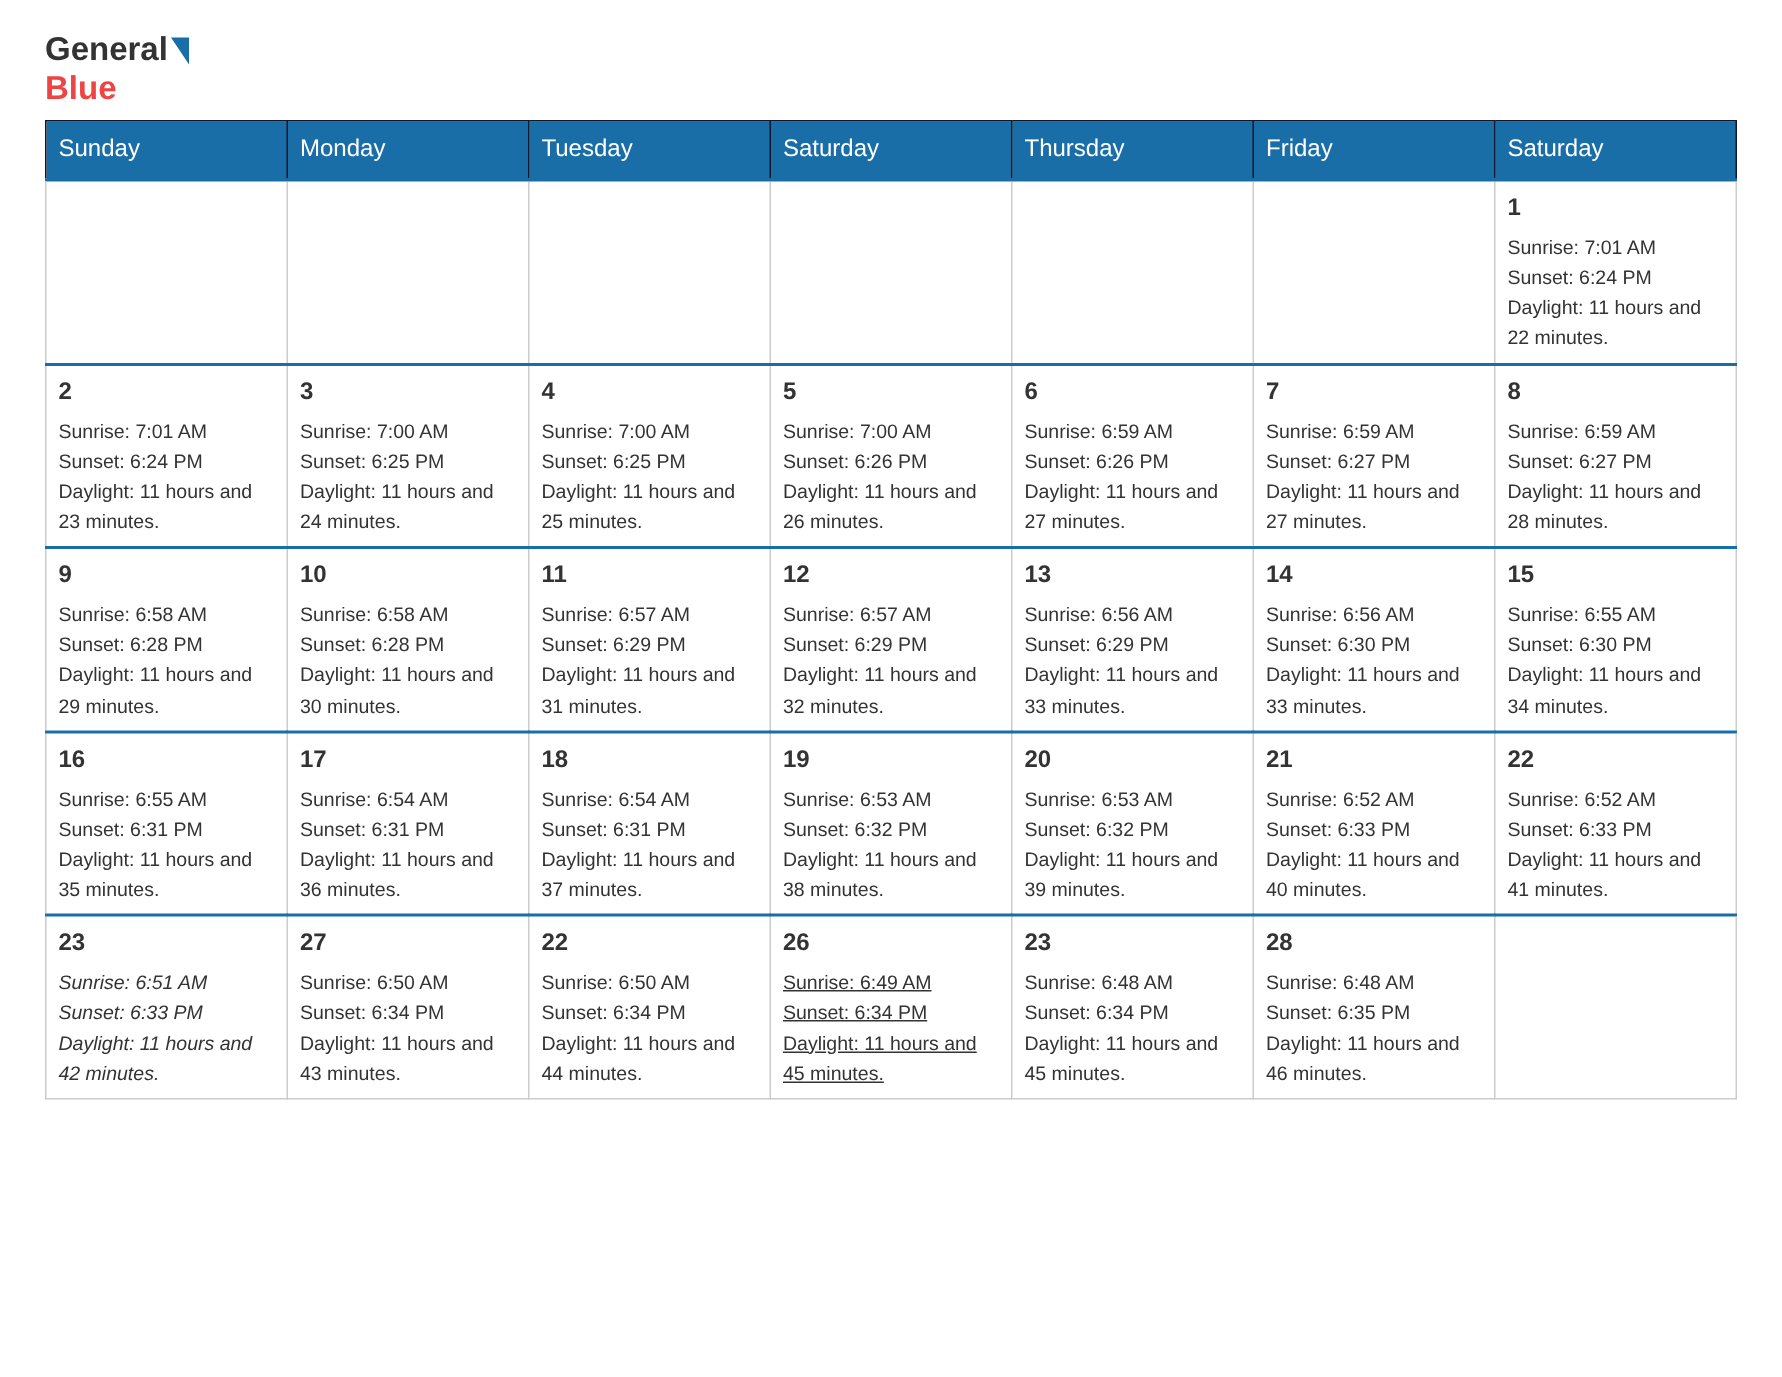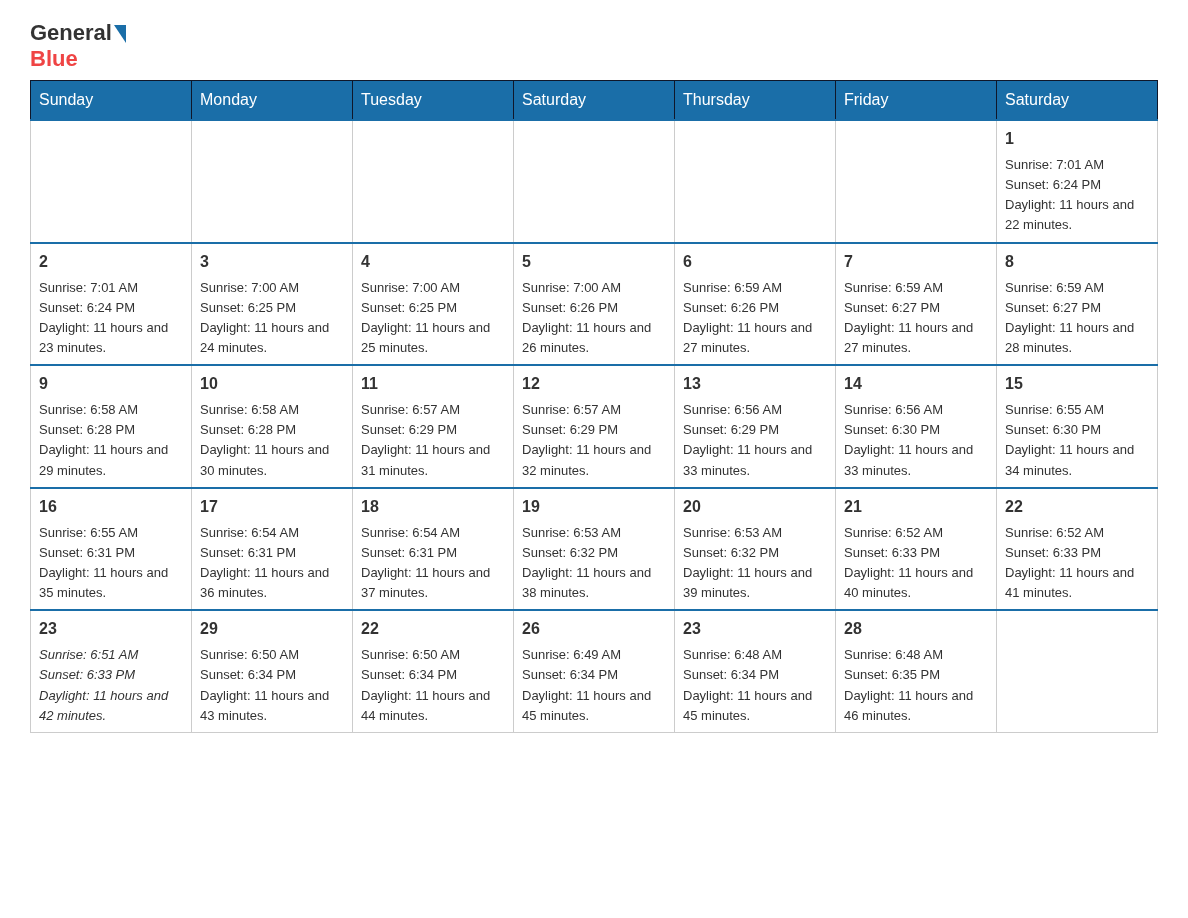--- a/index.html
+++ b/index.html
@@ -274,34 +274,34 @@
         </td>
       </tr>
       <tr>
         <td>
           <span class="day-num">23</span>
           <div class="day-info" style="white-space: pre-line; font-style: italic;">Sunrise: 6:51 AM
 Sunset: 6:33 PM
 Daylight: 11 hours and 42 minutes.</div>
         </td>
         <td>
-          <span class="day-num">29</span>
+          <span class="day-num">27</span>
           <div class="day-info" style="white-space: pre-line;">Sunrise: 6:50 AM
 Sunset: 6:34 PM
 Daylight: 11 hours and 43 minutes.</div>
         </td>
         <td>
           <span class="day-num">22</span>
           <div class="day-info" style="white-space: pre-line;">Sunrise: 6:50 AM
 Sunset: 6:34 PM
 Daylight: 11 hours and 44 minutes.</div>
         </td>
         <td>
           <span class="day-num">26</span>
-          <div class="day-info" style="white-space: pre-line;">Sunrise: 6:49 AM
+          <div class="day-info" style="white-space: pre-line; text-decoration: underline;">Sunrise: 6:49 AM
 Sunset: 6:34 PM
 Daylight: 11 hours and 45 minutes.</div>
         </td>
         <td>
           <span class="day-num">23</span>
           <div class="day-info" style="white-space: pre-line;">Sunrise: 6:48 AM
 Sunset: 6:34 PM
 Daylight: 11 hours and 45 minutes.</div>
         </td>
         <td>

